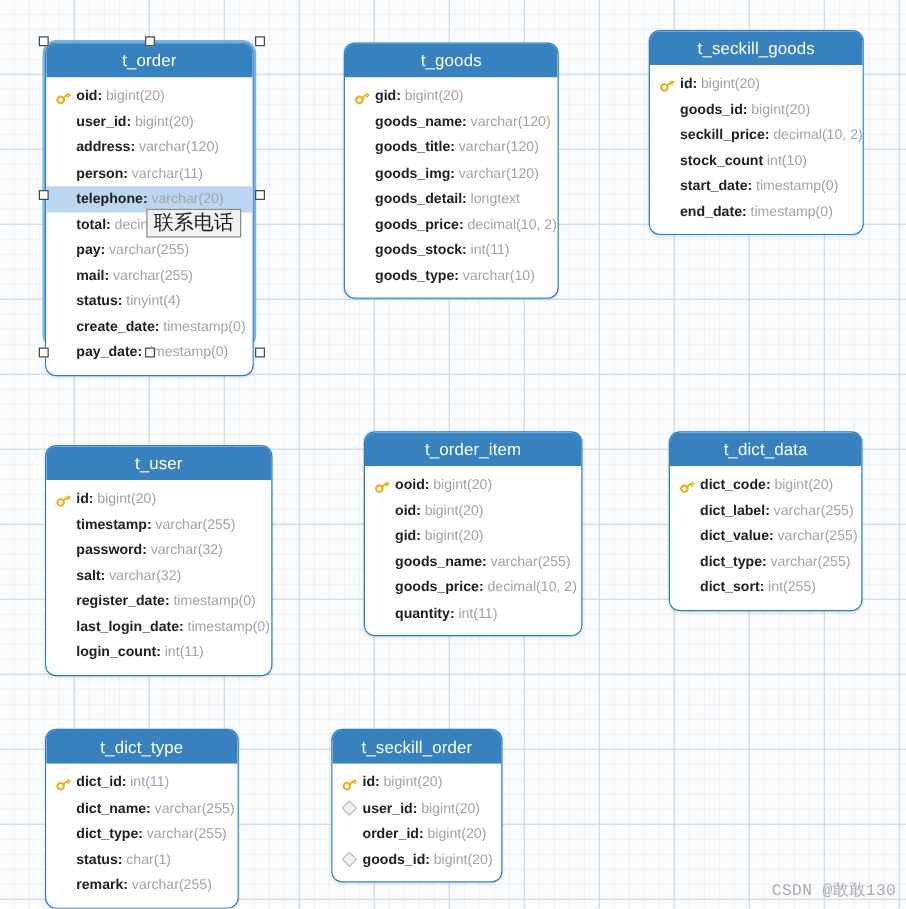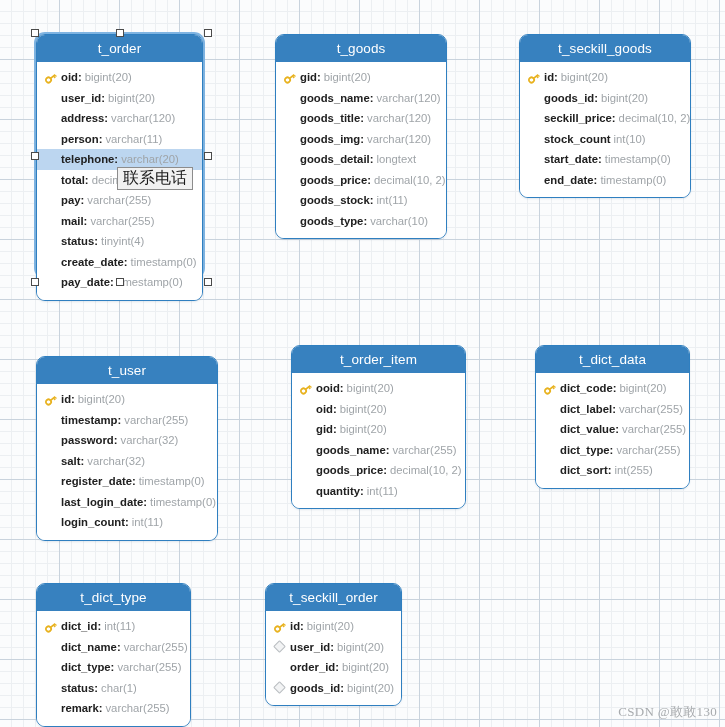--- a/index.html
+++ b/index.html
@@ -144,21 +144,21 @@
   
   .watermark {
     position: absolute;
     right: 8px;
     bottom: 6px;
     color: #a8abae;
     font-size: 13px;
     letter-spacing: 0.3px;
     white-space: nowrap;
     z-index: 5;
-    font-family: Liberation Serif, serif;
+    font-family: Liberation Mono, monospace;
   }
 </style>
 </head>
 <body>
 
 <div id="canvas">
   <div id="entities-layer">
       <div class="sel-glow" style="left: 34px; top: 32px; width: 171px; height: 247px;"></div>
       <div class="entity" style="left: 36px; top: 34px; width: 167px;">
         <div class="entity-header">t_order</div>
@@ -303,21 +303,21 @@
             <span class="field-type">int(11)</span>
           </div>
           <div class="field">
             <span class="field-icon none"></span>
             <span class="field-name">goods_type</span>
             <span class="field-sep">:</span>
             <span class="field-type">varchar(10)</span>
           </div>
         </div>
       </div>
-      <div class="entity" style="left: 519px; top: 34px; width: 172px;">
+      <div class="entity" style="left: 519px; top: 24px; width: 172px;">
         <div class="entity-header">t_seckill_goods</div>
         <div class="entity-body">
           <div class="field">
             <span class="field-icon">
               <svg viewBox="0 0 16 14" class="icon-key">
                 <g transform="rotate(-38 8 7)">
                   <circle cx="4.3" cy="7" r="3.0" fill="none" stroke="#e8b21f" stroke-width="2.1"></circle>
                   <rect x="6.8" y="6.1" width="7.4" height="1.9" fill="#e8b21f"></rect>
                   <rect x="11.0" y="7.6" width="1.7" height="2.4" fill="#e8b21f"></rect>
                   <rect x="13.2" y="7.6" width="1.5" height="1.9" fill="#e8b21f"></rect>

